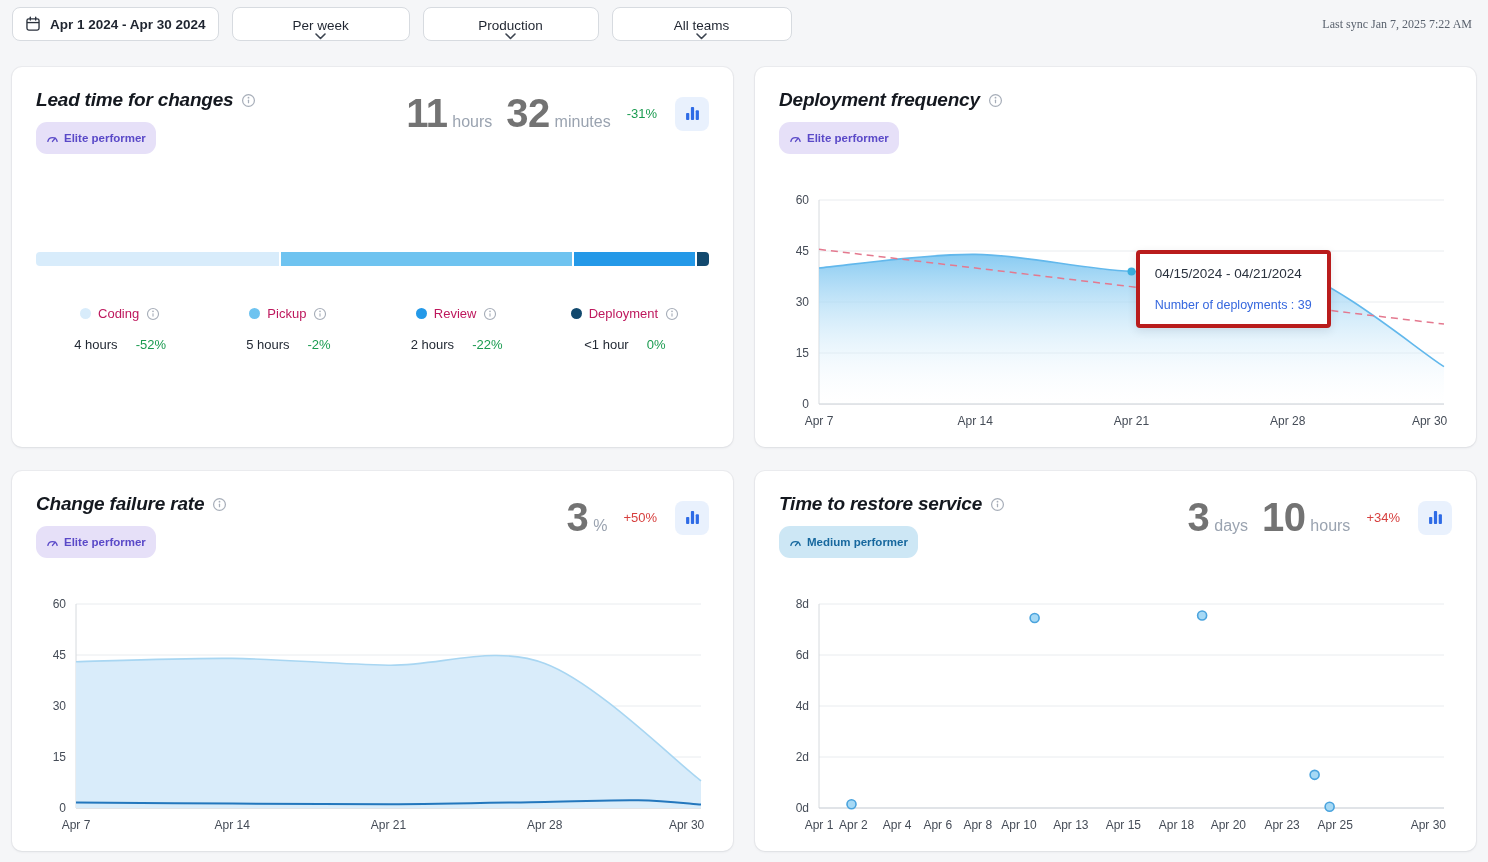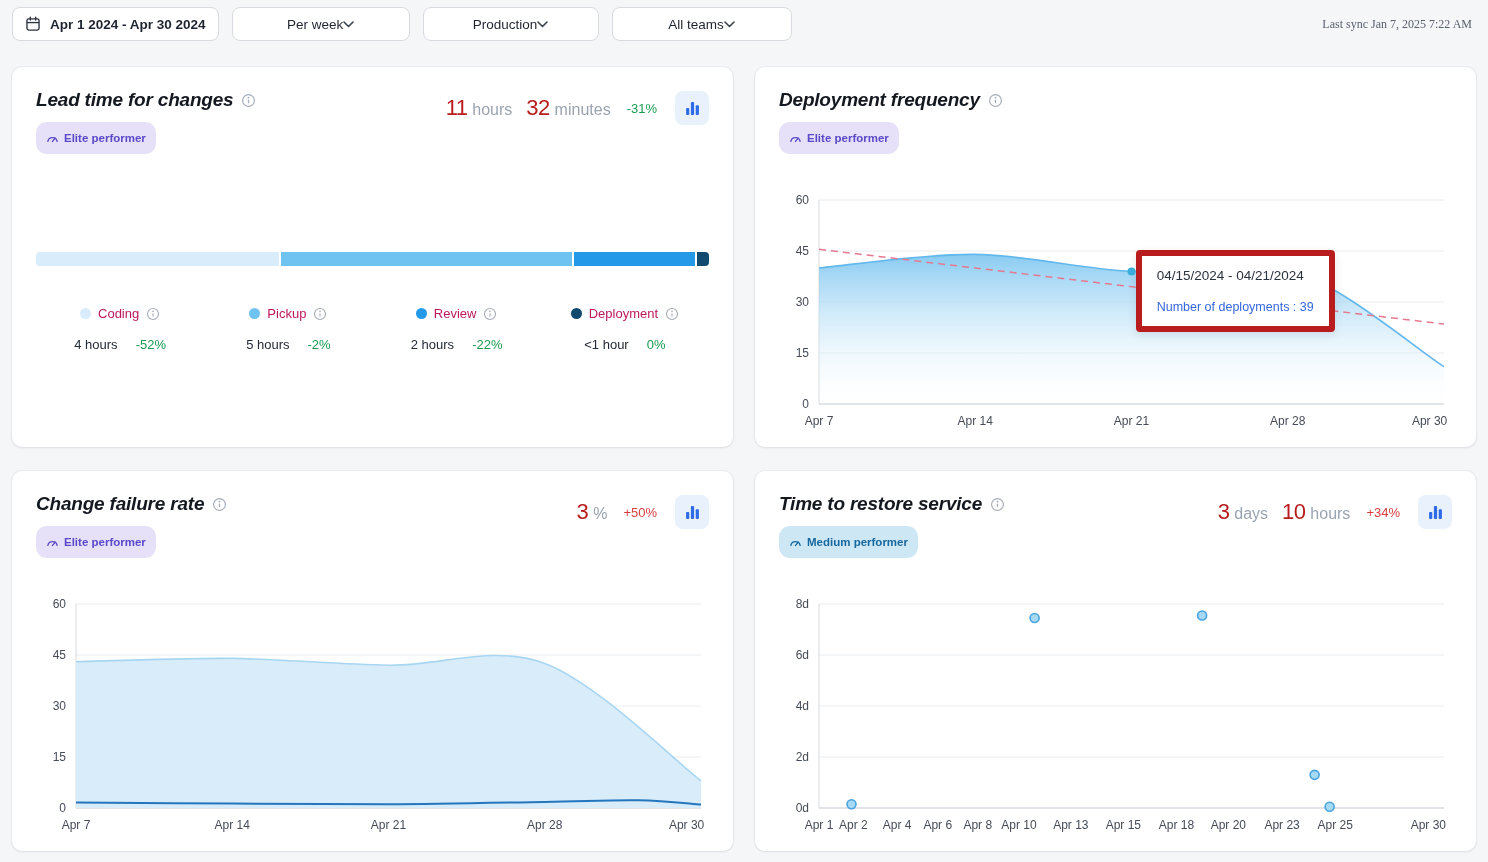--- a/index.html
+++ b/index.html
@@ -11,21 +11,21 @@
   }
 
   
   .topbar { display:flex; align-items:center; padding:7px 16px 8px 12px; }
   .ctrl {
     display:flex; align-items:center; background:#fff; border:1px solid #d7dbe0;
     border-radius:8px; height:34px; padding:0 12px; font-size:13.5px; color:#1f2530;
     cursor:pointer; font-family:inherit;
   }
   .date-btn { gap:9px; font-weight:700; }
-  .select { justify-content:center; margin-left:13px; }
+  .select { justify-content:flex-end; margin-left:13px;flex-direction:column; }
   .sel-per { width:178px; }
   .sel-teams { width:180px; }
   .sel-env { width:176px; }
   .last-sync { margin-left:auto; font-size:12px; color:#59616d;font-family:Liberation Serif, serif; }
 
   
   .grid { display:grid; grid-template-columns:1fr 1fr; gap:24px 22px; padding:18px 12px 12px; }
   .card {
     position:relative; background:#fff; border-radius:10px; padding:22px 24px; height:380px;
     box-shadow:0 1px 3px rgba(17,24,39,.07), 0 0 0 1px rgba(17,24,39,.04);
@@ -37,21 +37,21 @@
   .badge {
     display:inline-flex; align-items:center; gap:5px; margin-top:11px; height:21px;
     padding:16px 10px; border-radius:11px; font-size:11.5px; font-weight:700; width:max-content;
   }
   .badge.elite  { background:var(--badge-elite-bg,#e6e0f8);  color:var(--badge-elite-text,#5a49c8); }
   .badge.medium { background:var(--badge-medium-bg,#cde7f5); color:var(--badge-medium-text,#17689e); }
   .badge svg { width:13px; height:10px; }
   .head-right { display:flex; align-items:center; gap:16px; margin-top:2px; }
   .metrics { display:flex; align-items:baseline; gap:14px; }
   .metric { display:flex; align-items:baseline; gap:5px; }
-  .metric b { font-size:22px; font-weight:400; color:#b91c1c; letter-spacing:-.6px; }
+  .metric b { font-size:40px; font-weight:700; color:#737373; letter-spacing:-.6px; }
   .metric .unit { font-size:16px; color:#9aa3b0; }
   .delta { font-size:13px; font-weight:500; }
   .delta.good { color:var(--delta-good,#1a9b50); }
   .delta.bad  { color:var(--delta-bad,#d7403f); }
   .chart-btn {
     width:34px; height:34px; border:none; border-radius:8px; background:#e9f1fd;
     display:flex; align-items:center; justify-content:center; cursor:pointer; margin-left:2px;
   }
   .chart-btn svg { width:15px; height:15px; fill:var(--accent-blue,#2e6be6); }
 
@@ -65,21 +65,21 @@
   .stage-values { display:grid; grid-template-columns:repeat(4,1fr); margin-top:16px; }
   .val-item { display:flex; justify-content:center; gap:18px; font-size:13px; }
   .sv { color:#232a35; }
   .sd { color:var(--delta-good,#1a9b50); }
 
   
   .chart-wrap { position:relative; margin-top:36px; }
   .chart { width:100%; height:244px; }
   .chart text { font-size:12px; fill:#454c57; font-family:"Liberation Sans", sans-serif; }
   .tooltip {
-    position:absolute; left:53%; top:60px; background:#fff; border:6px solid #b91c1c;
+    position:absolute; left:53%; top:60px; background:#fff; border:4px solid #b91c1c;
     border-radius:4px; box-shadow:0 3px 10px rgba(20,30,50,.1); padding:12px 15px; white-space:nowrap;
   }
   .tt-title { font-size:13.5px; color:#2a323e; }
   .tt-body  { margin-top:17px; font-size:12.5px; color:#3567de; }
 </style>
 </head>
 <body>
 
 <div class="topbar">
   <button class="ctrl date-btn">

